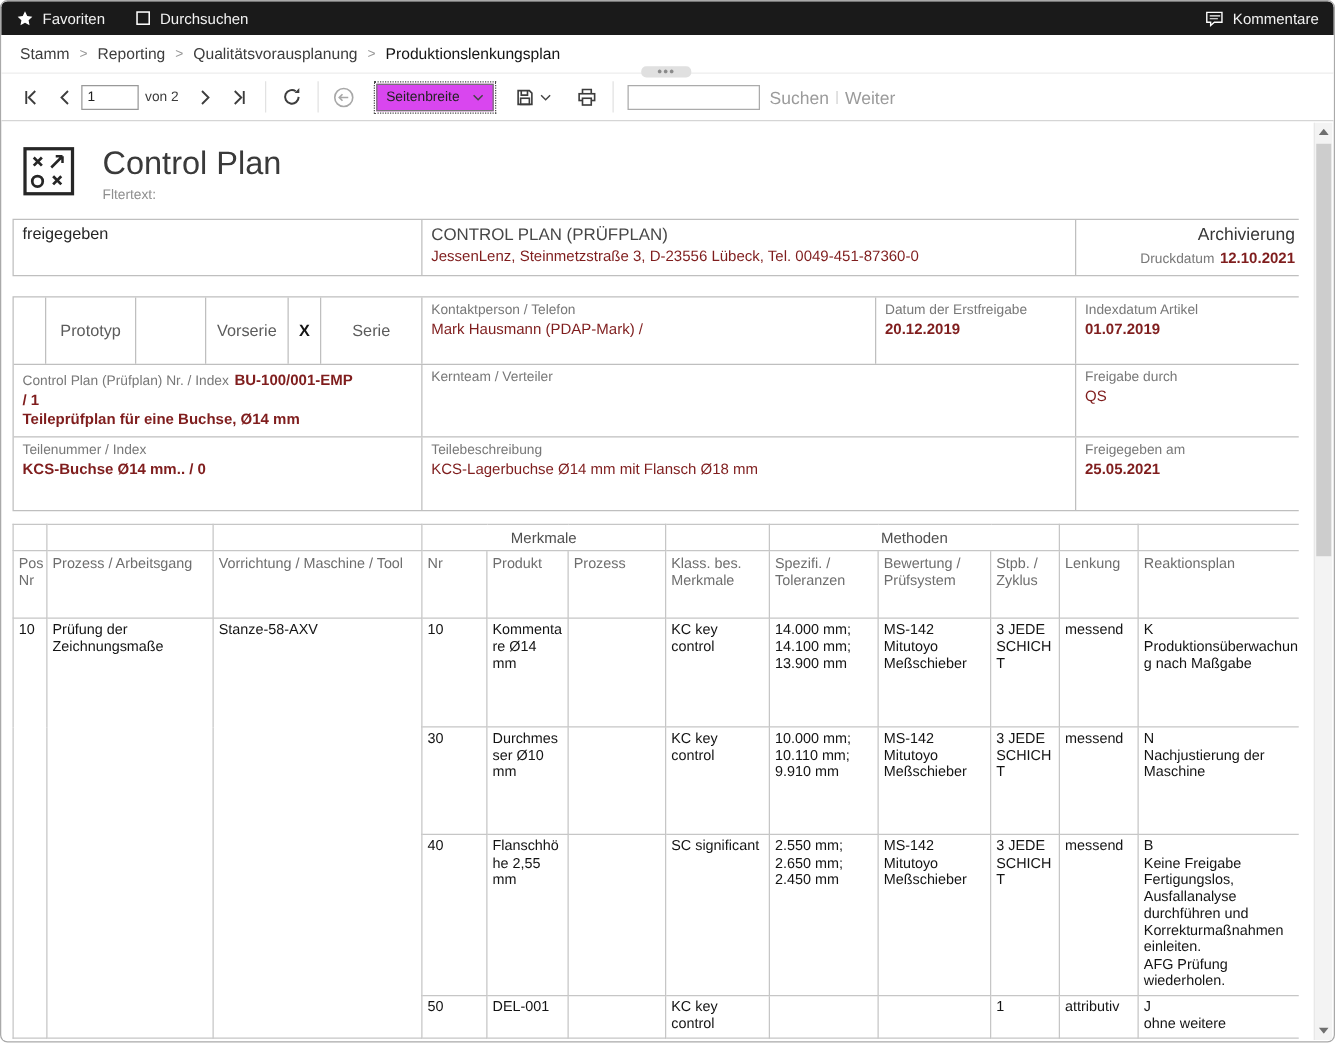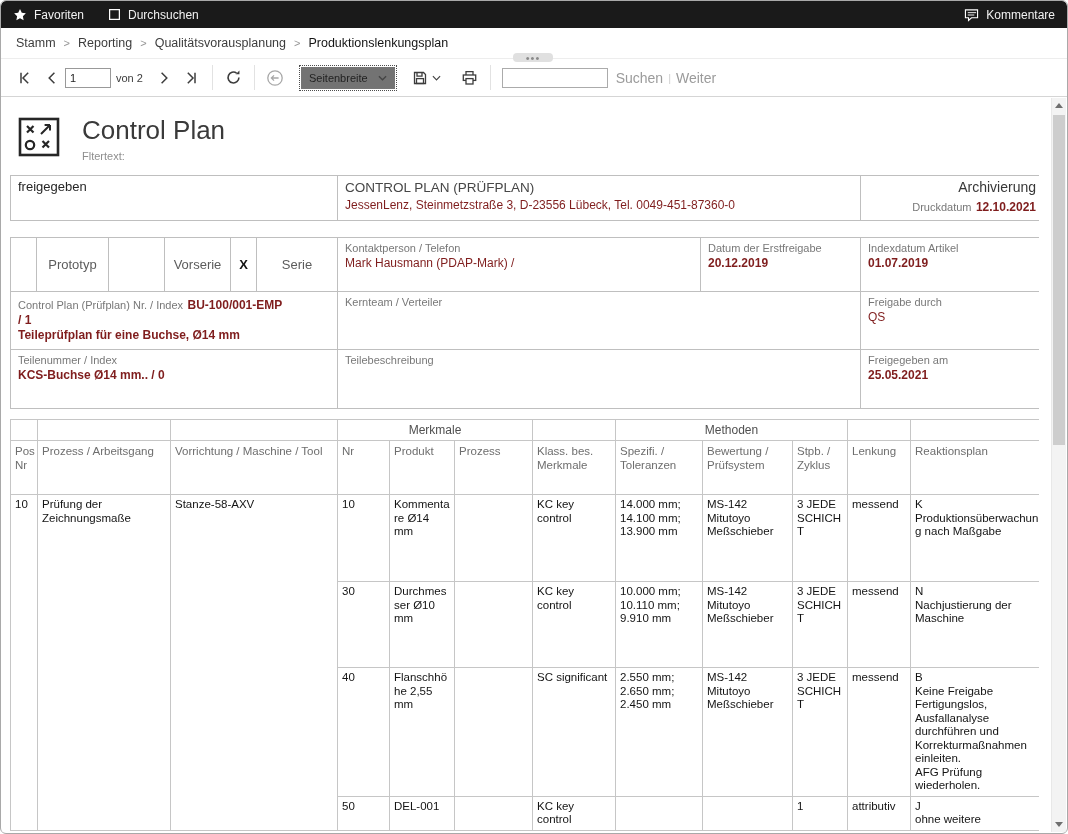--- a/index.html
+++ b/index.html
@@ -24,21 +24,21 @@
 
   
   .toolbar{height:39px;border-top:1px solid #ededed;border-bottom:1px solid #d5d5d5;display:flex;align-items:center;padding:0 10px;background:#fff;position:relative;}
   .grip{position:absolute;top:-6px;left:512px;width:40px;height:9px;background:#e0e0e0;border-radius:4px;display:flex;align-items:center;justify-content:center;z-index:4;}
   .grip .dots{color:#8a8a8a;font-size:11px;line-height:4px;letter-spacing:1px;}
   .tbtn{width:27px;height:27px;display:flex;align-items:center;justify-content:center;cursor:pointer;border-radius:2px;}
   .tbtn.wide{width:auto;padding:0 5px;gap:4px;}
   .page-input{width:46px;height:20px;border:1px solid #999;font-size:11px;padding:0 4px;font-family:inherit;color:#222;}
   .von{font-size:11px;color:#3c3c3c;margin:0 8px 0 5px;}
   .vsep{width:1px;height:25px;background:#e2e2e2;margin:0 7px;}
-  .zoom{border:1px solid #757575;outline:1px dotted #4c4c4c;outline-offset:1px;height:22px;display:flex;align-items:center;gap:10px;padding:0 7px;font-size:11px;color:#222;margin:0 12px;cursor:pointer;background:#737373;}
+  .zoom{border:1px solid #757575;outline:1px dotted #4c4c4c;outline-offset:1px;height:22px;display:flex;align-items:center;gap:10px;padding:0 7px;font-size:11px;color:#222;margin:0 12px;cursor:pointer;background:#d946ef;}
   .search-input{width:106px;height:20px;border:1px solid #ababab;font-size:11px;padding:0 4px;font-family:inherit;margin:0 8px 0 4px;}
   .linktxt{font-size:14px;color:#9b9b9b;cursor:pointer;}
   .pipe{color:#cfcfcf;font-size:11px;margin:0 5px;}
 
   
   .content{position:absolute;top:97px;left:1px;right:1px;bottom:1px;display:flex;overflow:hidden;gap:12px;}
   .report{flex:1;overflow:hidden;padding:0 4px 0 8px;background:#fff;}
   .vscroll{width:15px;background:#f3f3f3;position:relative;border-left:1px solid #e8e8e8;}
   .sbtn{height:15px;display:flex;align-items:center;justify-content:center;cursor:pointer;width:100%;}
   .sbtn.bottom{position:absolute;bottom:0;left:0;}
@@ -272,20 +272,21 @@
           <div class="val">QS</div>
         </div>
       </div>
       <div class="irow" style="min-height:58px;">
         <div class="icell" style="width:327px;">
           <div class="lab">Teilenummer / Index</div>
           <div class="val b">KCS-Buchse Ø14 mm.. / 0</div>
         </div>
         <div class="icell" style="width:523px;">
           <div class="lab">Teilebeschreibung</div>
+          <div class="val">KCS-Lagerbuchse Ø14 mm mit Flansch Ø18 mm</div>
         </div>
         <div class="icell" style="flex:1;">
           <div class="lab">Freigegeben am</div>
           <div class="val b">25.05.2021</div>
         </div>
       </div>
     </div>
 
     <div class="gap10"></div>
 

